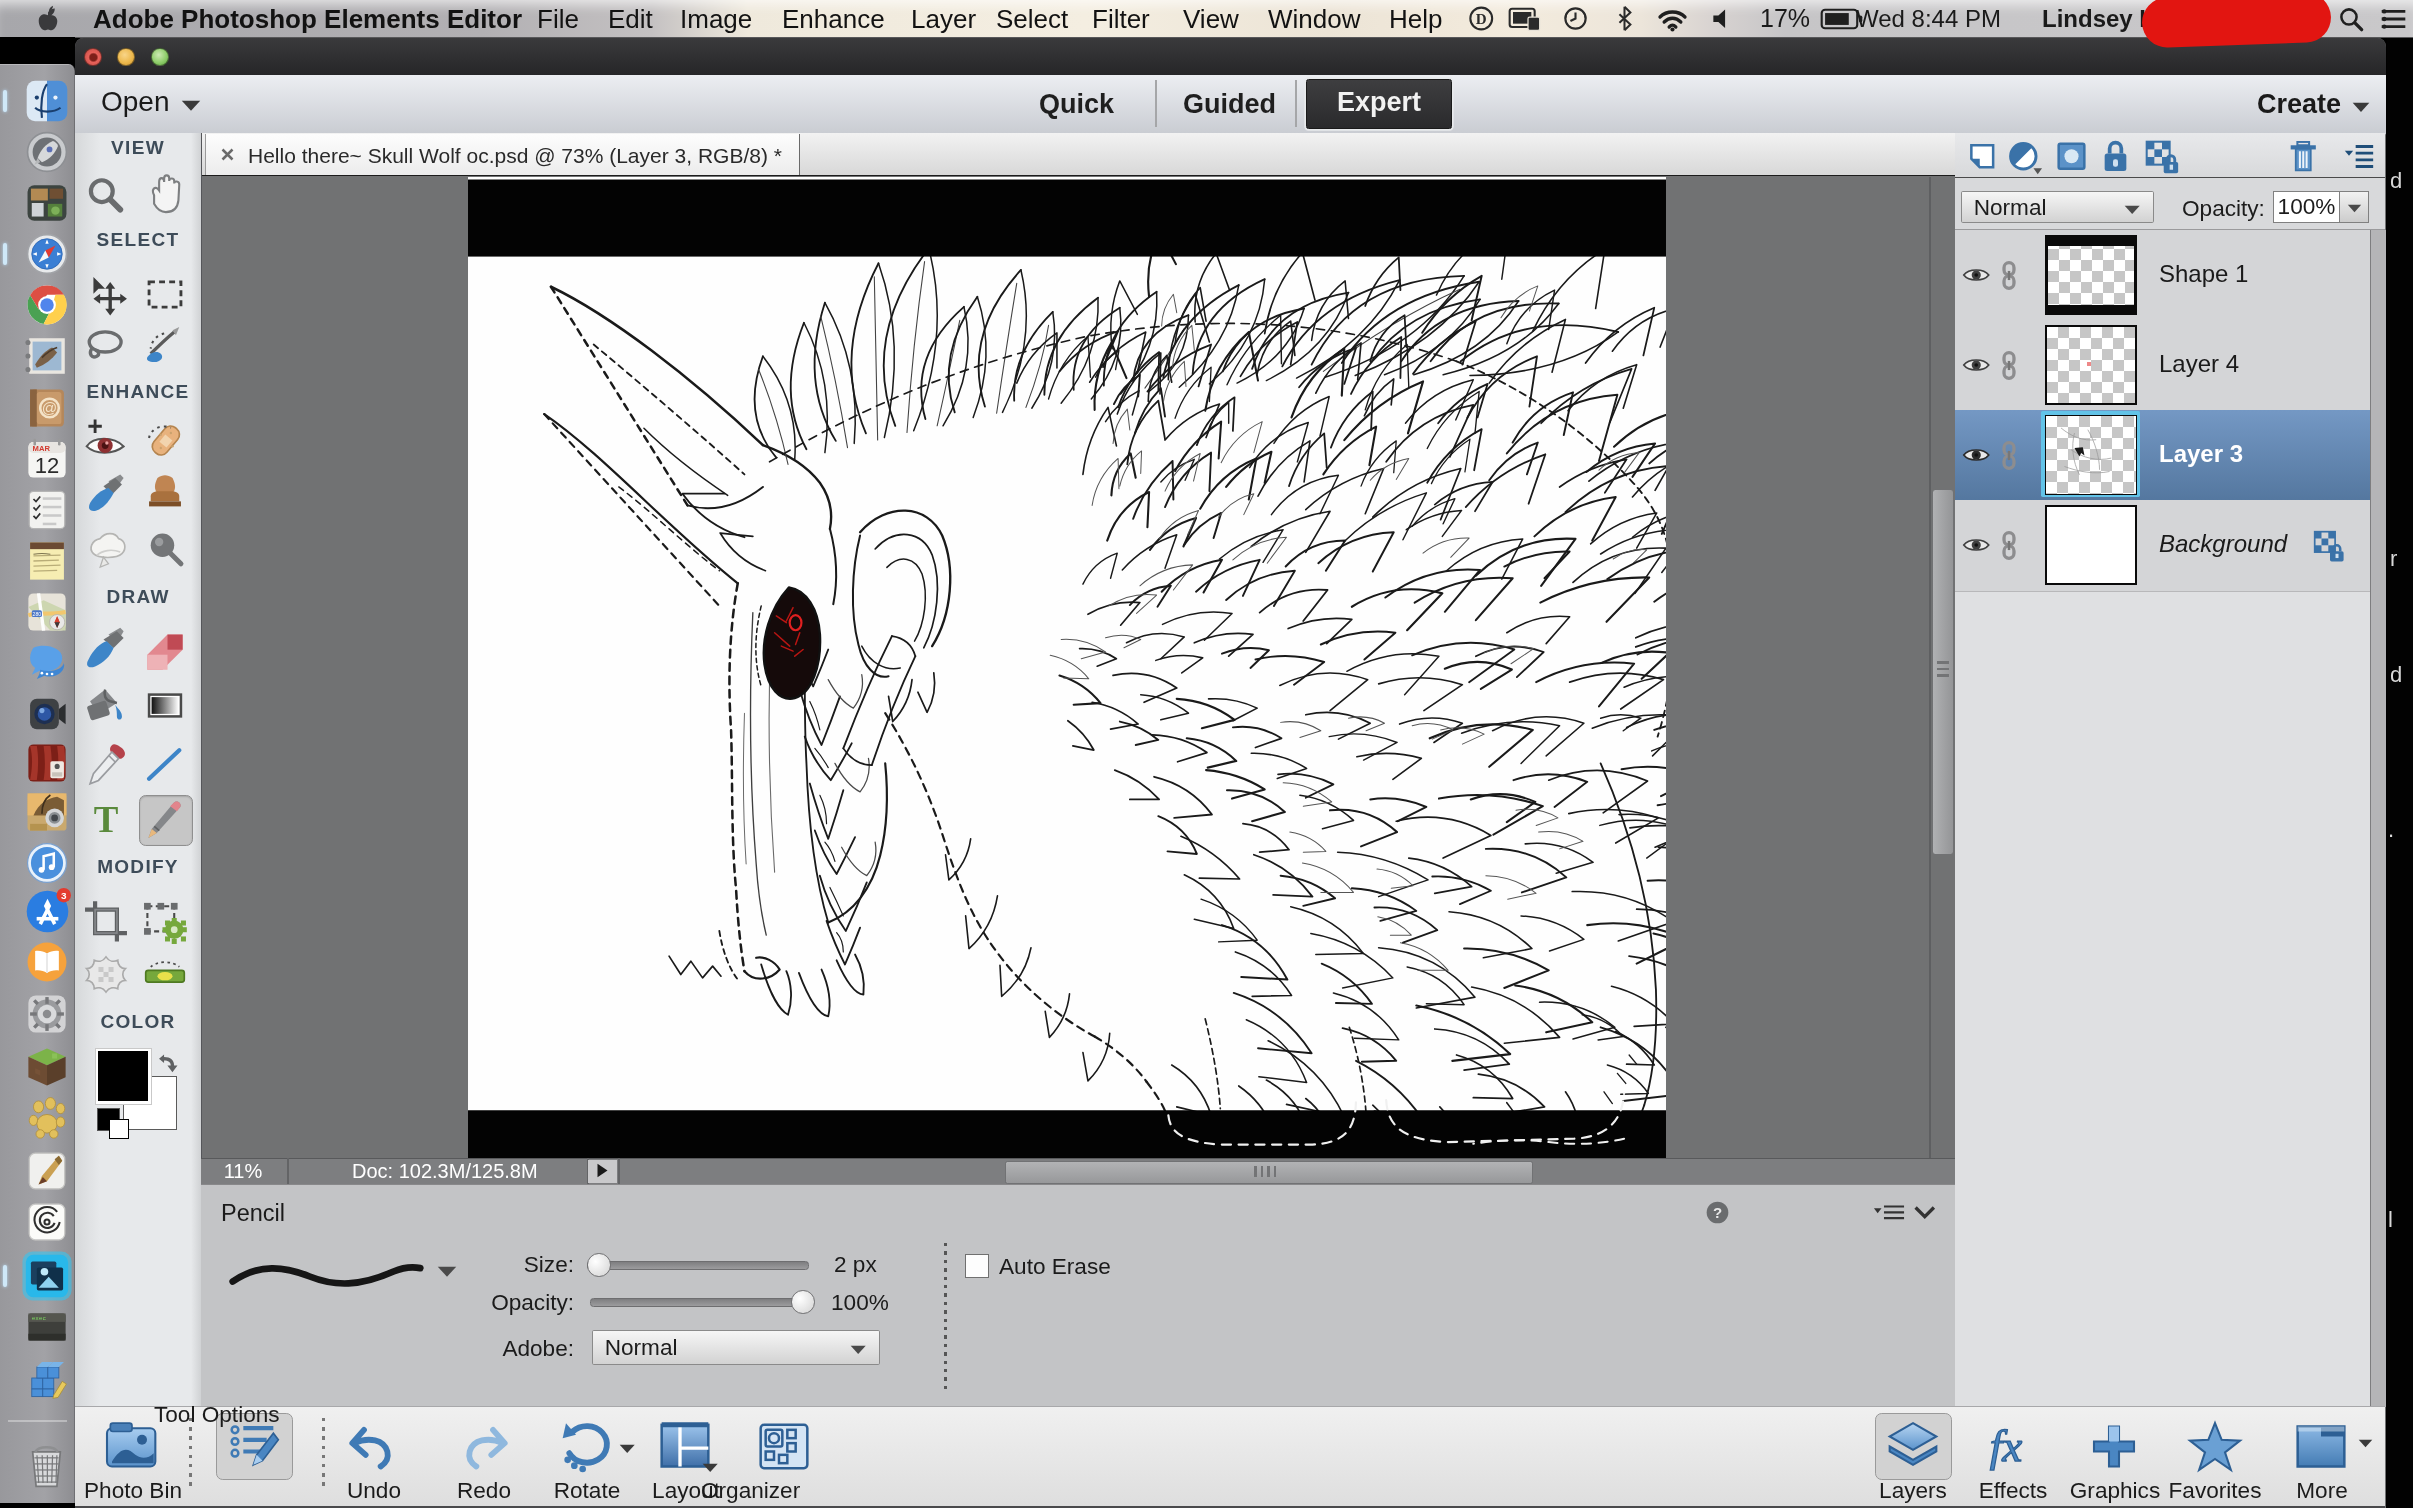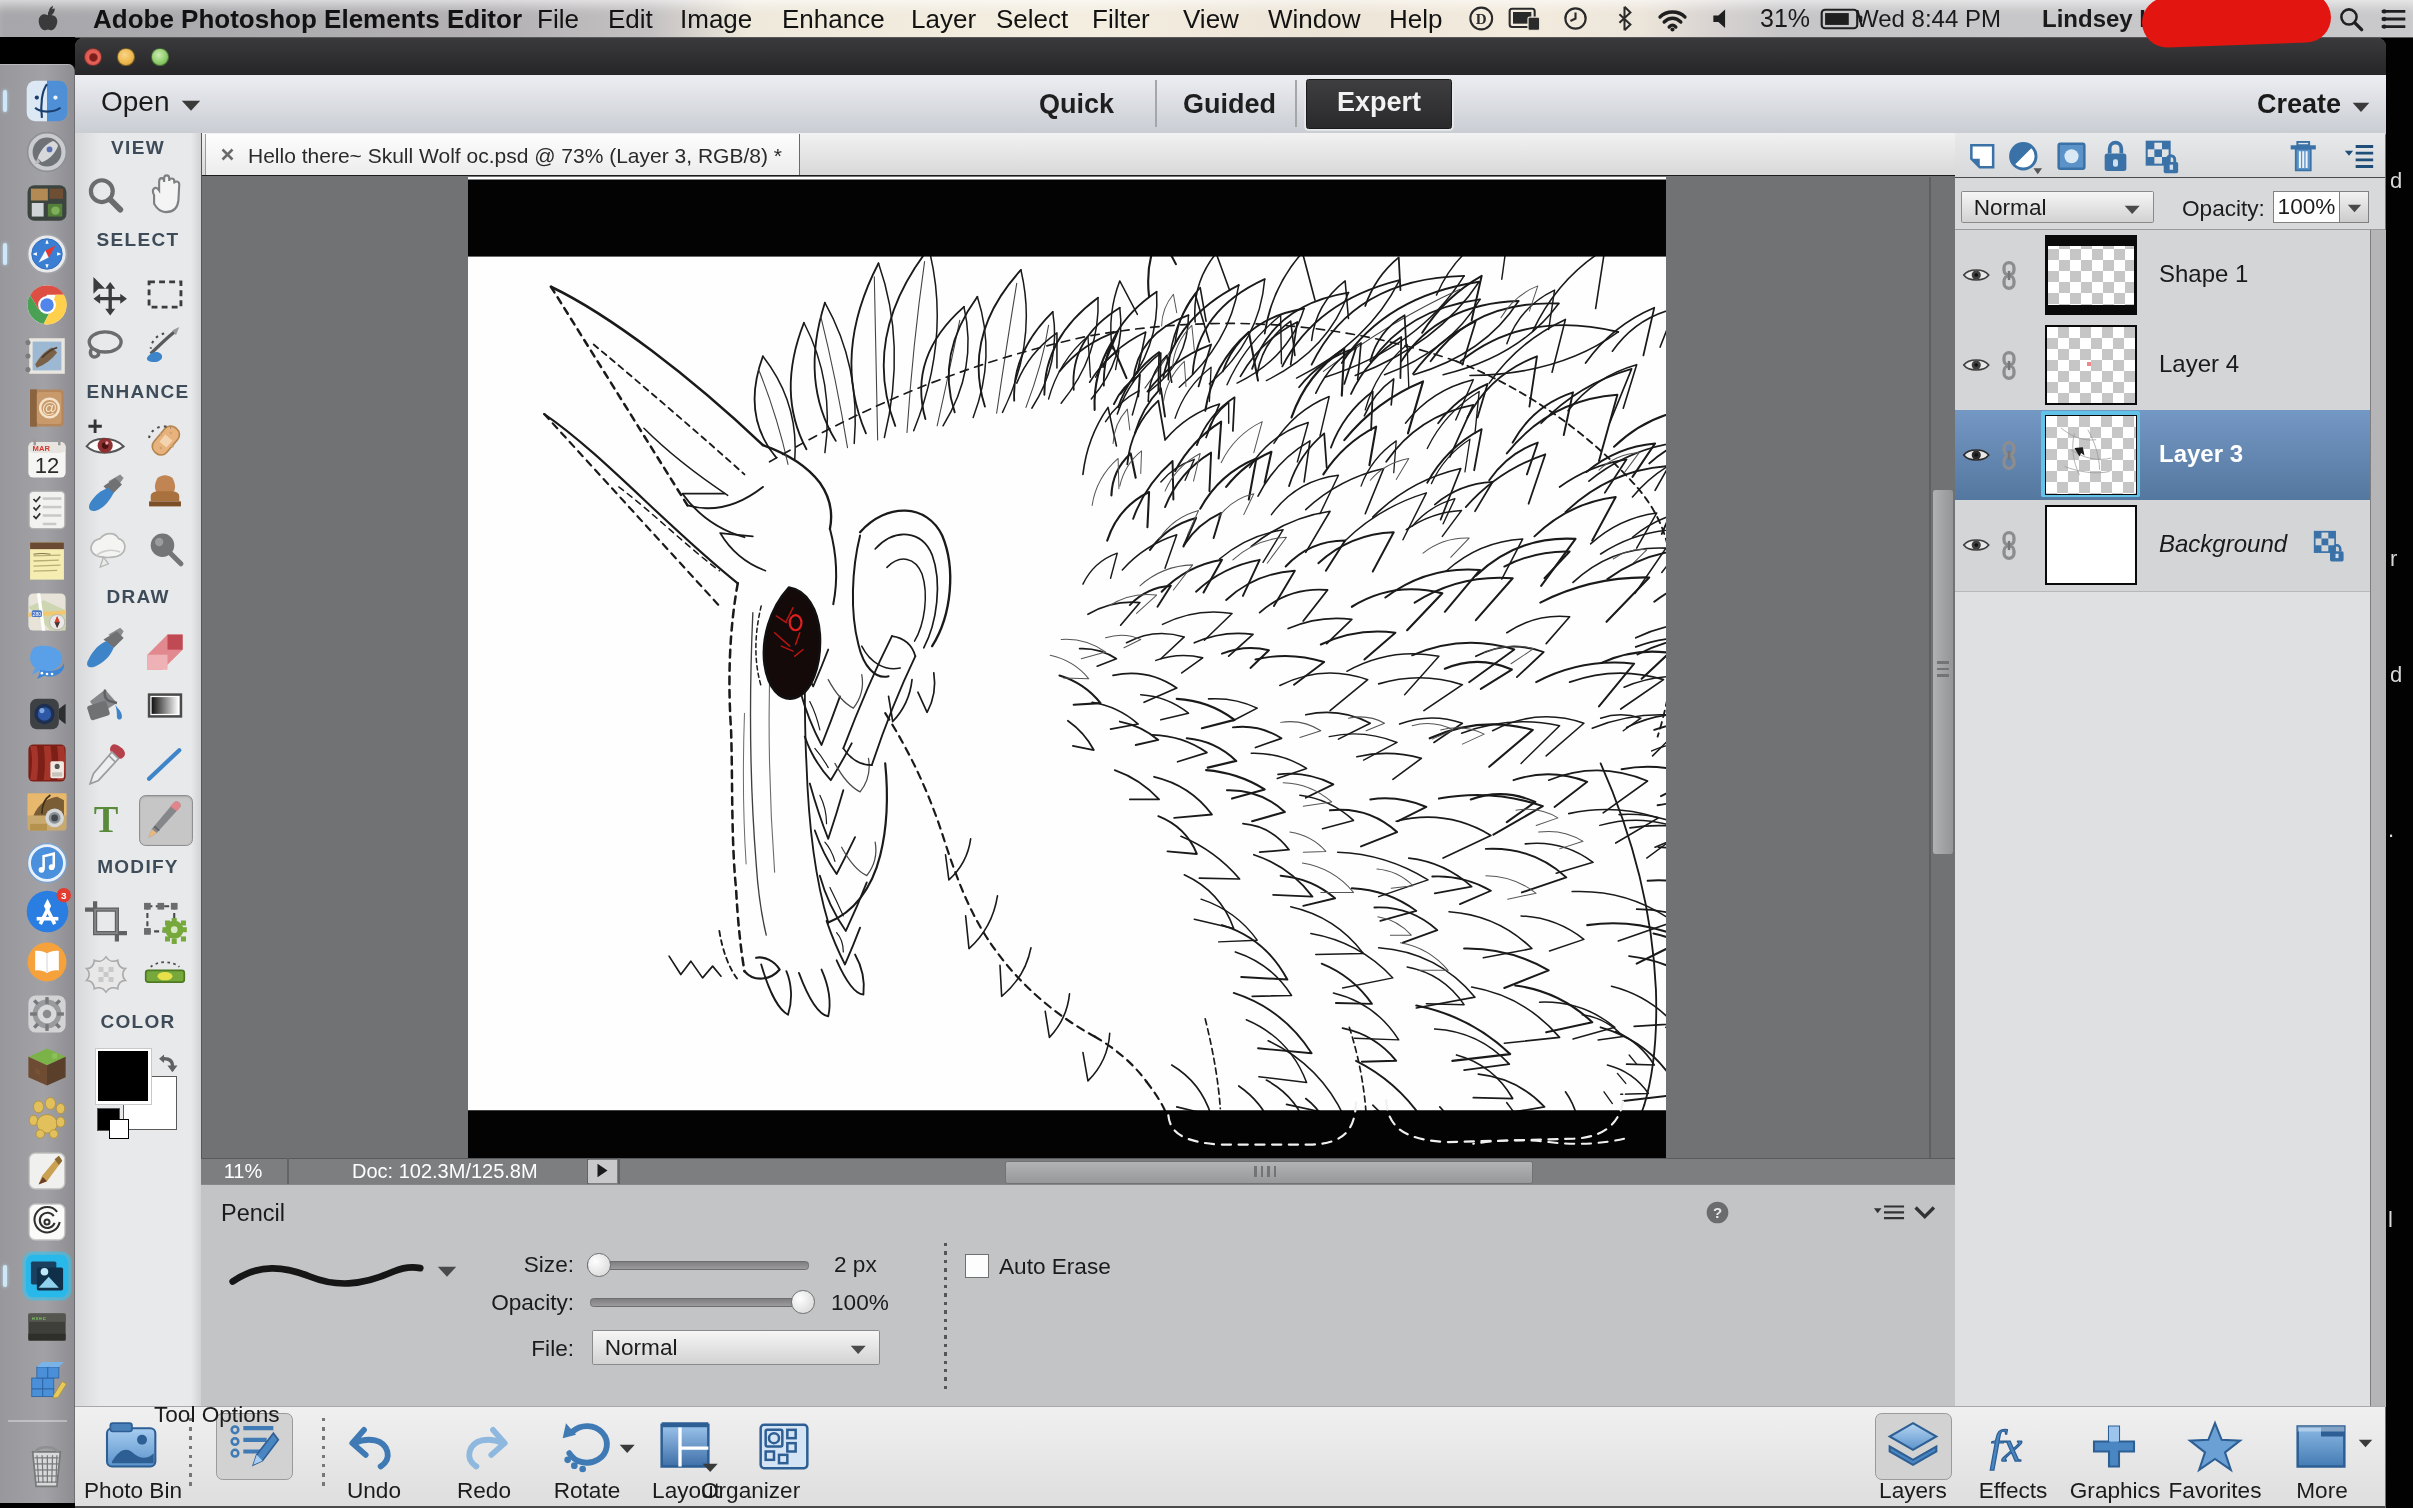--- a/index.html
+++ b/index.html
@@ -799,21 +799,21 @@
     <path d="M2 2 L24 2 L13 14 Z" fill="#4a4a4a"></path>
   </svg>
 <div style="position:absolute;left:457px;top:1252px;width:117px;text-align:right;font-size:22.6px;color:#1b1b1b">Size:</div>
 <div style="position:absolute;left:587px;top:1261px;width:220px;height:6.7px;background:linear-gradient(#7e7e80,#9c9c9e);border:0.8px solid #6e6e70;border-radius:3.4px"></div>
 <div style="position:absolute;left:587px;top:1253px;width:23.5px;height:23.5px;border-radius:50%;background:radial-gradient(circle at 7.5px 7.5px,#ffffff,#d2d2d2);border:1.3px solid #707072;box-sizing:border-box"></div>
 <div style="position:absolute;left:834px;top:1252px;font-size:22.6px;color:#1b1b1b">2 px</div>
 <div style="position:absolute;left:457px;top:1290px;width:117px;text-align:right;font-size:22.6px;color:#1b1b1b">Opacity:</div>
 <div style="position:absolute;left:590px;top:1298px;width:220px;height:6.7px;background:linear-gradient(#7e7e80,#9c9c9e);border:0.8px solid #6e6e70;border-radius:3.4px"></div>
 <div style="position:absolute;left:791px;top:1290px;width:23.5px;height:23.5px;border-radius:50%;background:radial-gradient(circle at 7.5px 7.5px,#ffffff,#d2d2d2);border:1.3px solid #707072;box-sizing:border-box"></div>
 <div style="position:absolute;left:831px;top:1290px;font-size:22.6px;color:#1b1b1b">100%</div>
-<div style="position:absolute;left:457px;top:1336px;width:117px;text-align:right;font-size:22.6px;color:#1b1b1b">File:</div>
+<div style="position:absolute;left:457px;top:1336px;width:117px;text-align:right;font-size:22.6px;color:#1b1b1b">Adobe:</div>
 <div style="position:absolute;left:592px;top:1330px;width:288px;height:35px;background:linear-gradient(#f6f6f6,#d2d2d2);border:1.7px solid #8a8a8a;box-sizing:border-box;border-radius:1.7px">
     <div style="position:absolute;left:11.7px;top:4.2px;font-size:22.6px;color:#1c1c1c">Normal</div>
     <svg style="position:absolute;right:11.7px;top:13.4px" width="18.4" height="11" viewBox="0 0 22 13">
       <path d="M2 2 L20 2 L11 12 Z" fill="#4a4a4a"></path>
     </svg>
   </div>
 <div style="position:absolute;left:944px;top:1243px;width:2.5px;height:147px;background-image:repeating-linear-gradient(#555 0 3.4px,transparent 3.4px 8.4px)"></div>
 <div style="position:absolute;left:965px;top:1254px;width:23.5px;height:23.5px;background:#fdfdfd;border:1.7px solid #707070;box-sizing:border-box"></div>
 <div style="position:absolute;left:999px;top:1254px;font-size:22.6px;color:#1b1b1b">Auto Erase</div>
 <svg style="position:absolute;left:1705px;top:1200px" width="25" height="25" viewBox="0 0 30 30">
@@ -991,21 +991,21 @@
     <g fill="none" stroke="#1f1f1f" stroke-linecap="round">
       <path d="M6 12 C14 4 28 4 36 12" stroke-width="4"></path>
       <path d="M11 18 C17 12 25 12 31 18" stroke-width="4"></path>
       <path d="M17 24 C20 21 22 21 25 24" stroke-width="4"></path>
     </g>
     <circle cx="21" cy="27" r="2.5" fill="#1f1f1f"></circle>
   </svg>
 <svg style="position:absolute;left:1710px;top:6.7px" width="28.5" height="23.5" viewBox="0 0 34 28">
     <path d="M4 10 L10 10 L18 3 L18 25 L10 18 L4 18 Z" fill="#1f1f1f"></path>
   </svg>
-<div style="position:absolute;left:1760px;top:4.2px;font-size:25px;color:#1a1a1a">31%</div>
+<div style="position:absolute;left:1760px;top:4.2px;font-size:25px;color:#1a1a1a">17%</div>
 <svg style="position:absolute;left:1820px;top:7.5px" width="44" height="22" viewBox="0 0 52 26">
     <rect x="2" y="2" width="42" height="22" rx="4" fill="none" stroke="#1f1f1f" stroke-width="2.5"></rect>
     <rect x="6" y="6" width="28" height="14" fill="#1f1f1f"></rect>
     <rect x="46" y="9" width="4" height="8" rx="2" fill="#1f1f1f"></rect>
   </svg>
 <div style="position:absolute;left:1856px;top:5px;font-size:24px;color:#1a1a1a">Wed 8:44 PM</div>
 <div style="position:absolute;left:2042px;top:5px;font-size:24px;font-weight:bold;color:#1a1a1a">Lindsey K</div>
 <div style="position:absolute;left:2142px;top:-5px;width:189px;height:50px;border-radius:25px;background:#e21511;transform:rotate(-2deg)"></div>
 <svg style="position:absolute;left:2338px;top:5.9px" width="27" height="27" viewBox="0 0 32 32">
     <circle cx="13" cy="13" r="9" fill="none" stroke="#1f1f1f" stroke-width="3"></circle>

